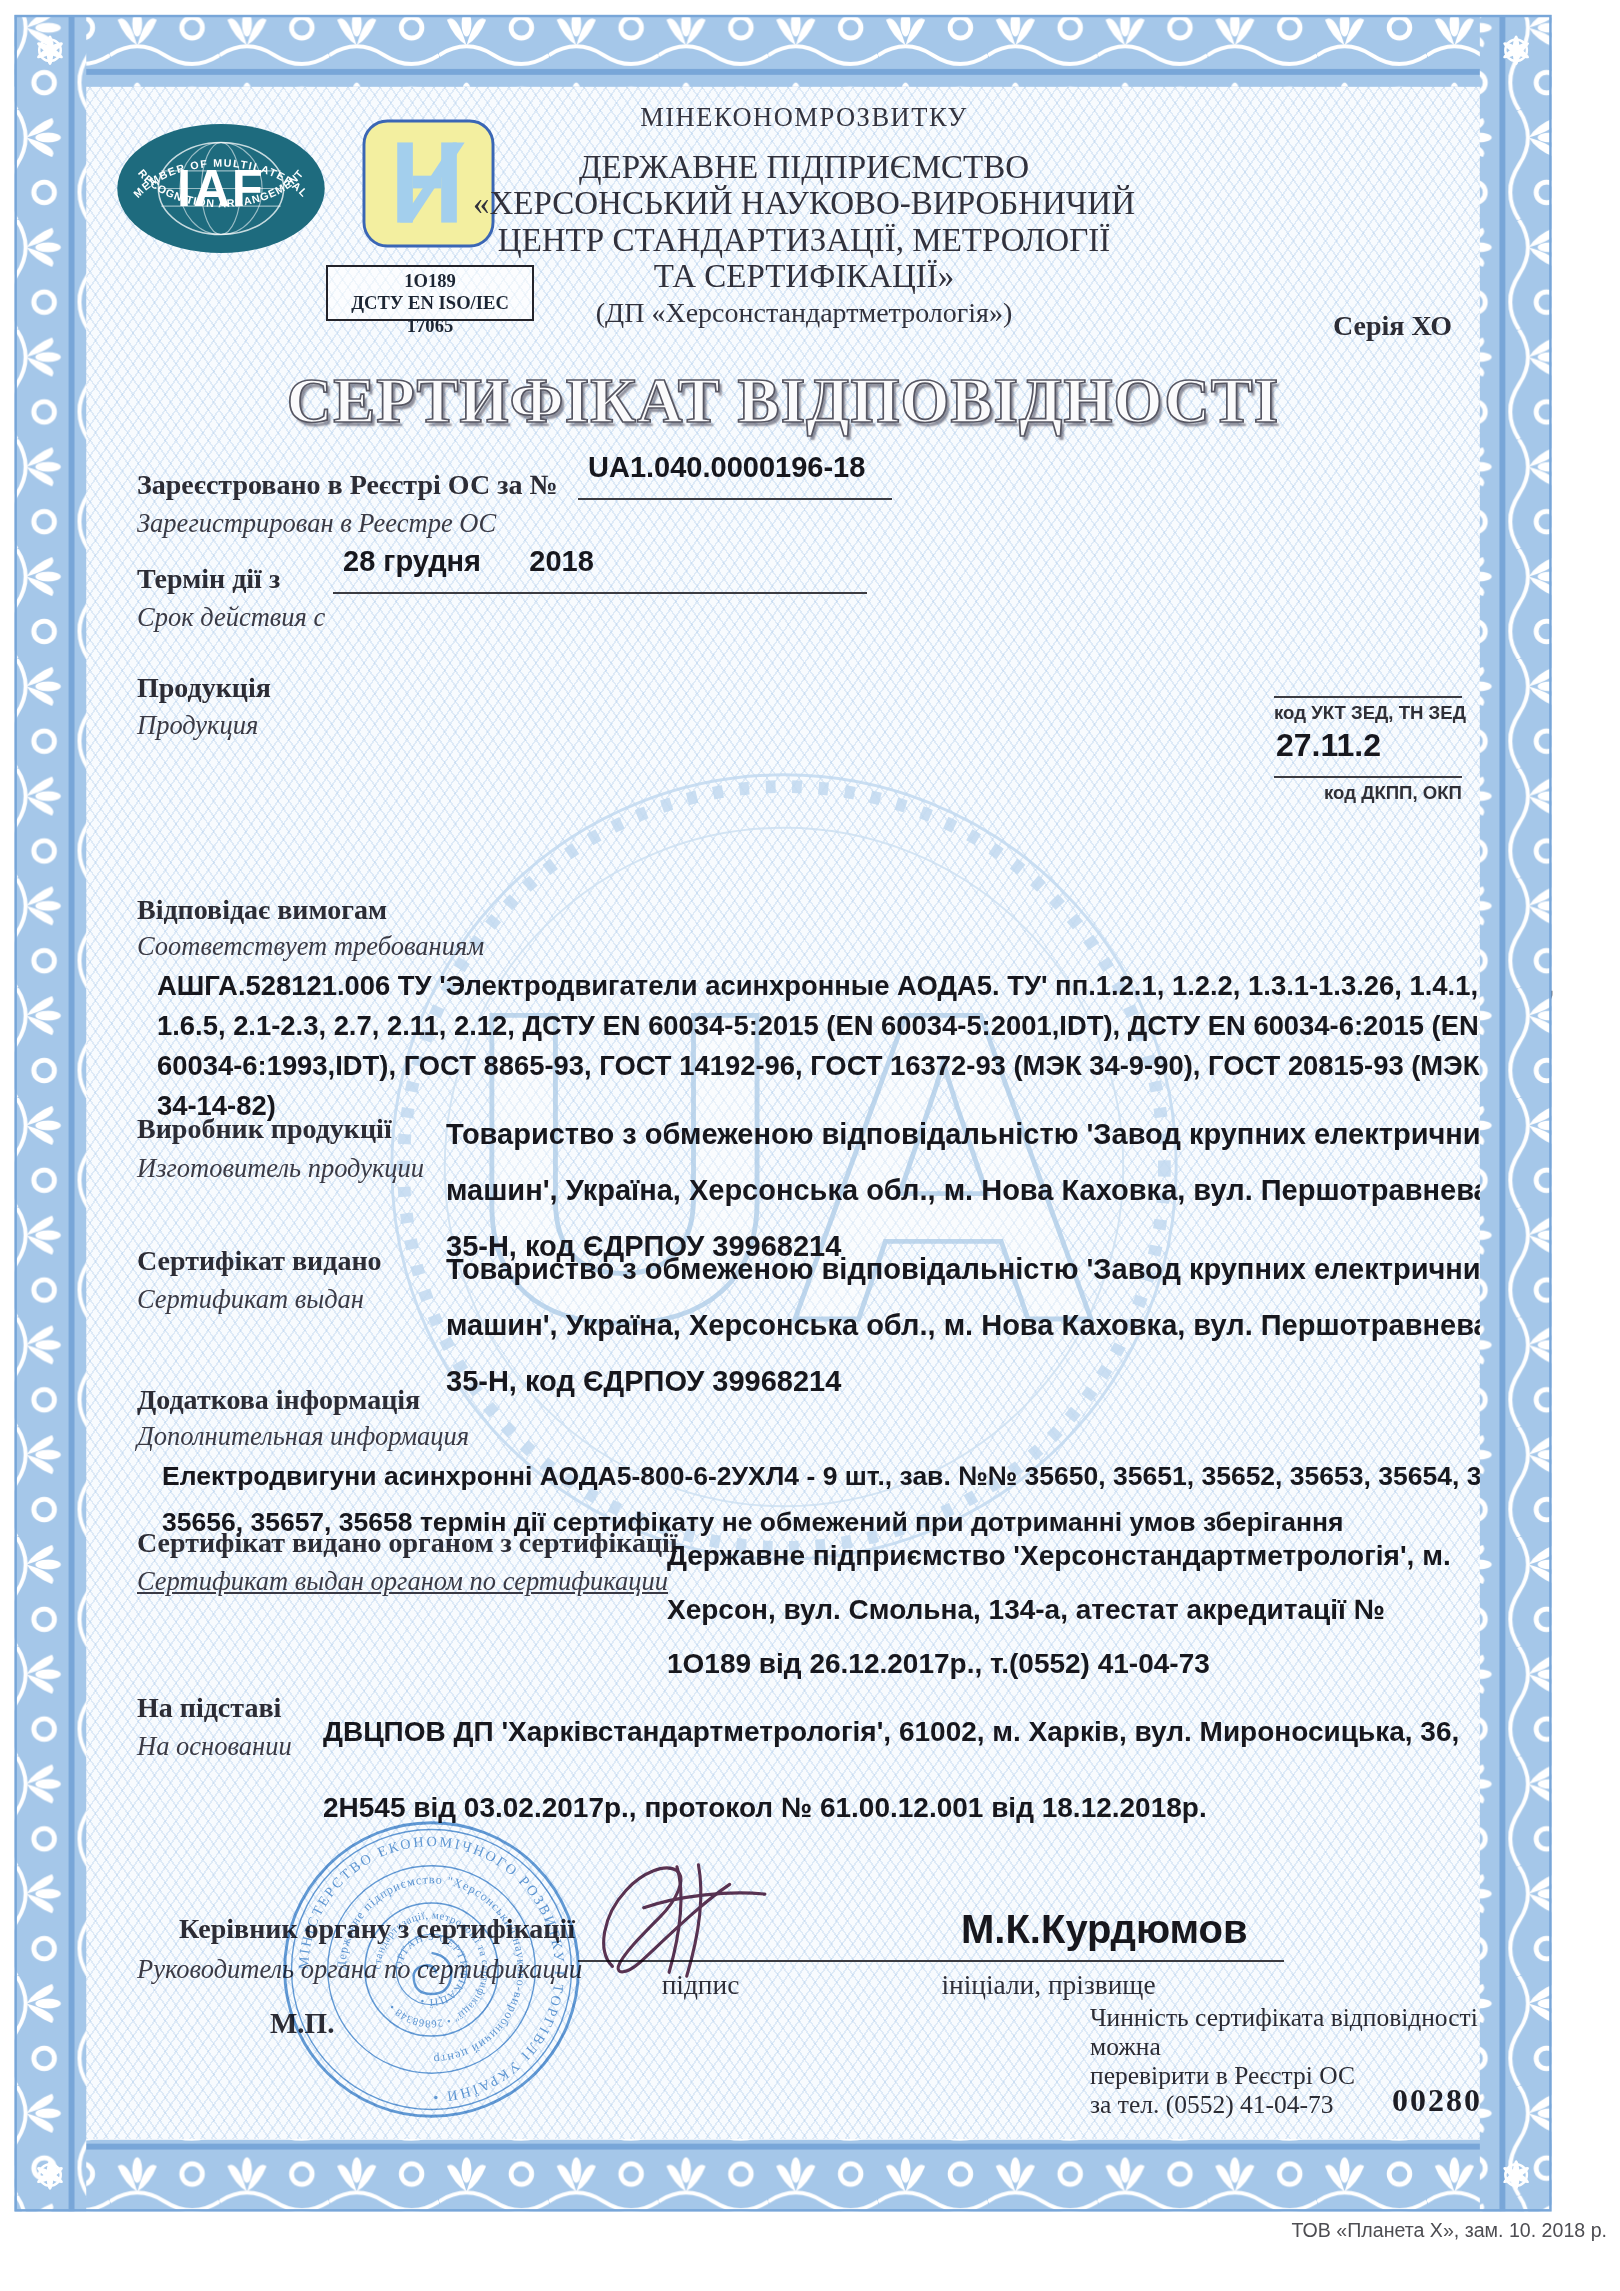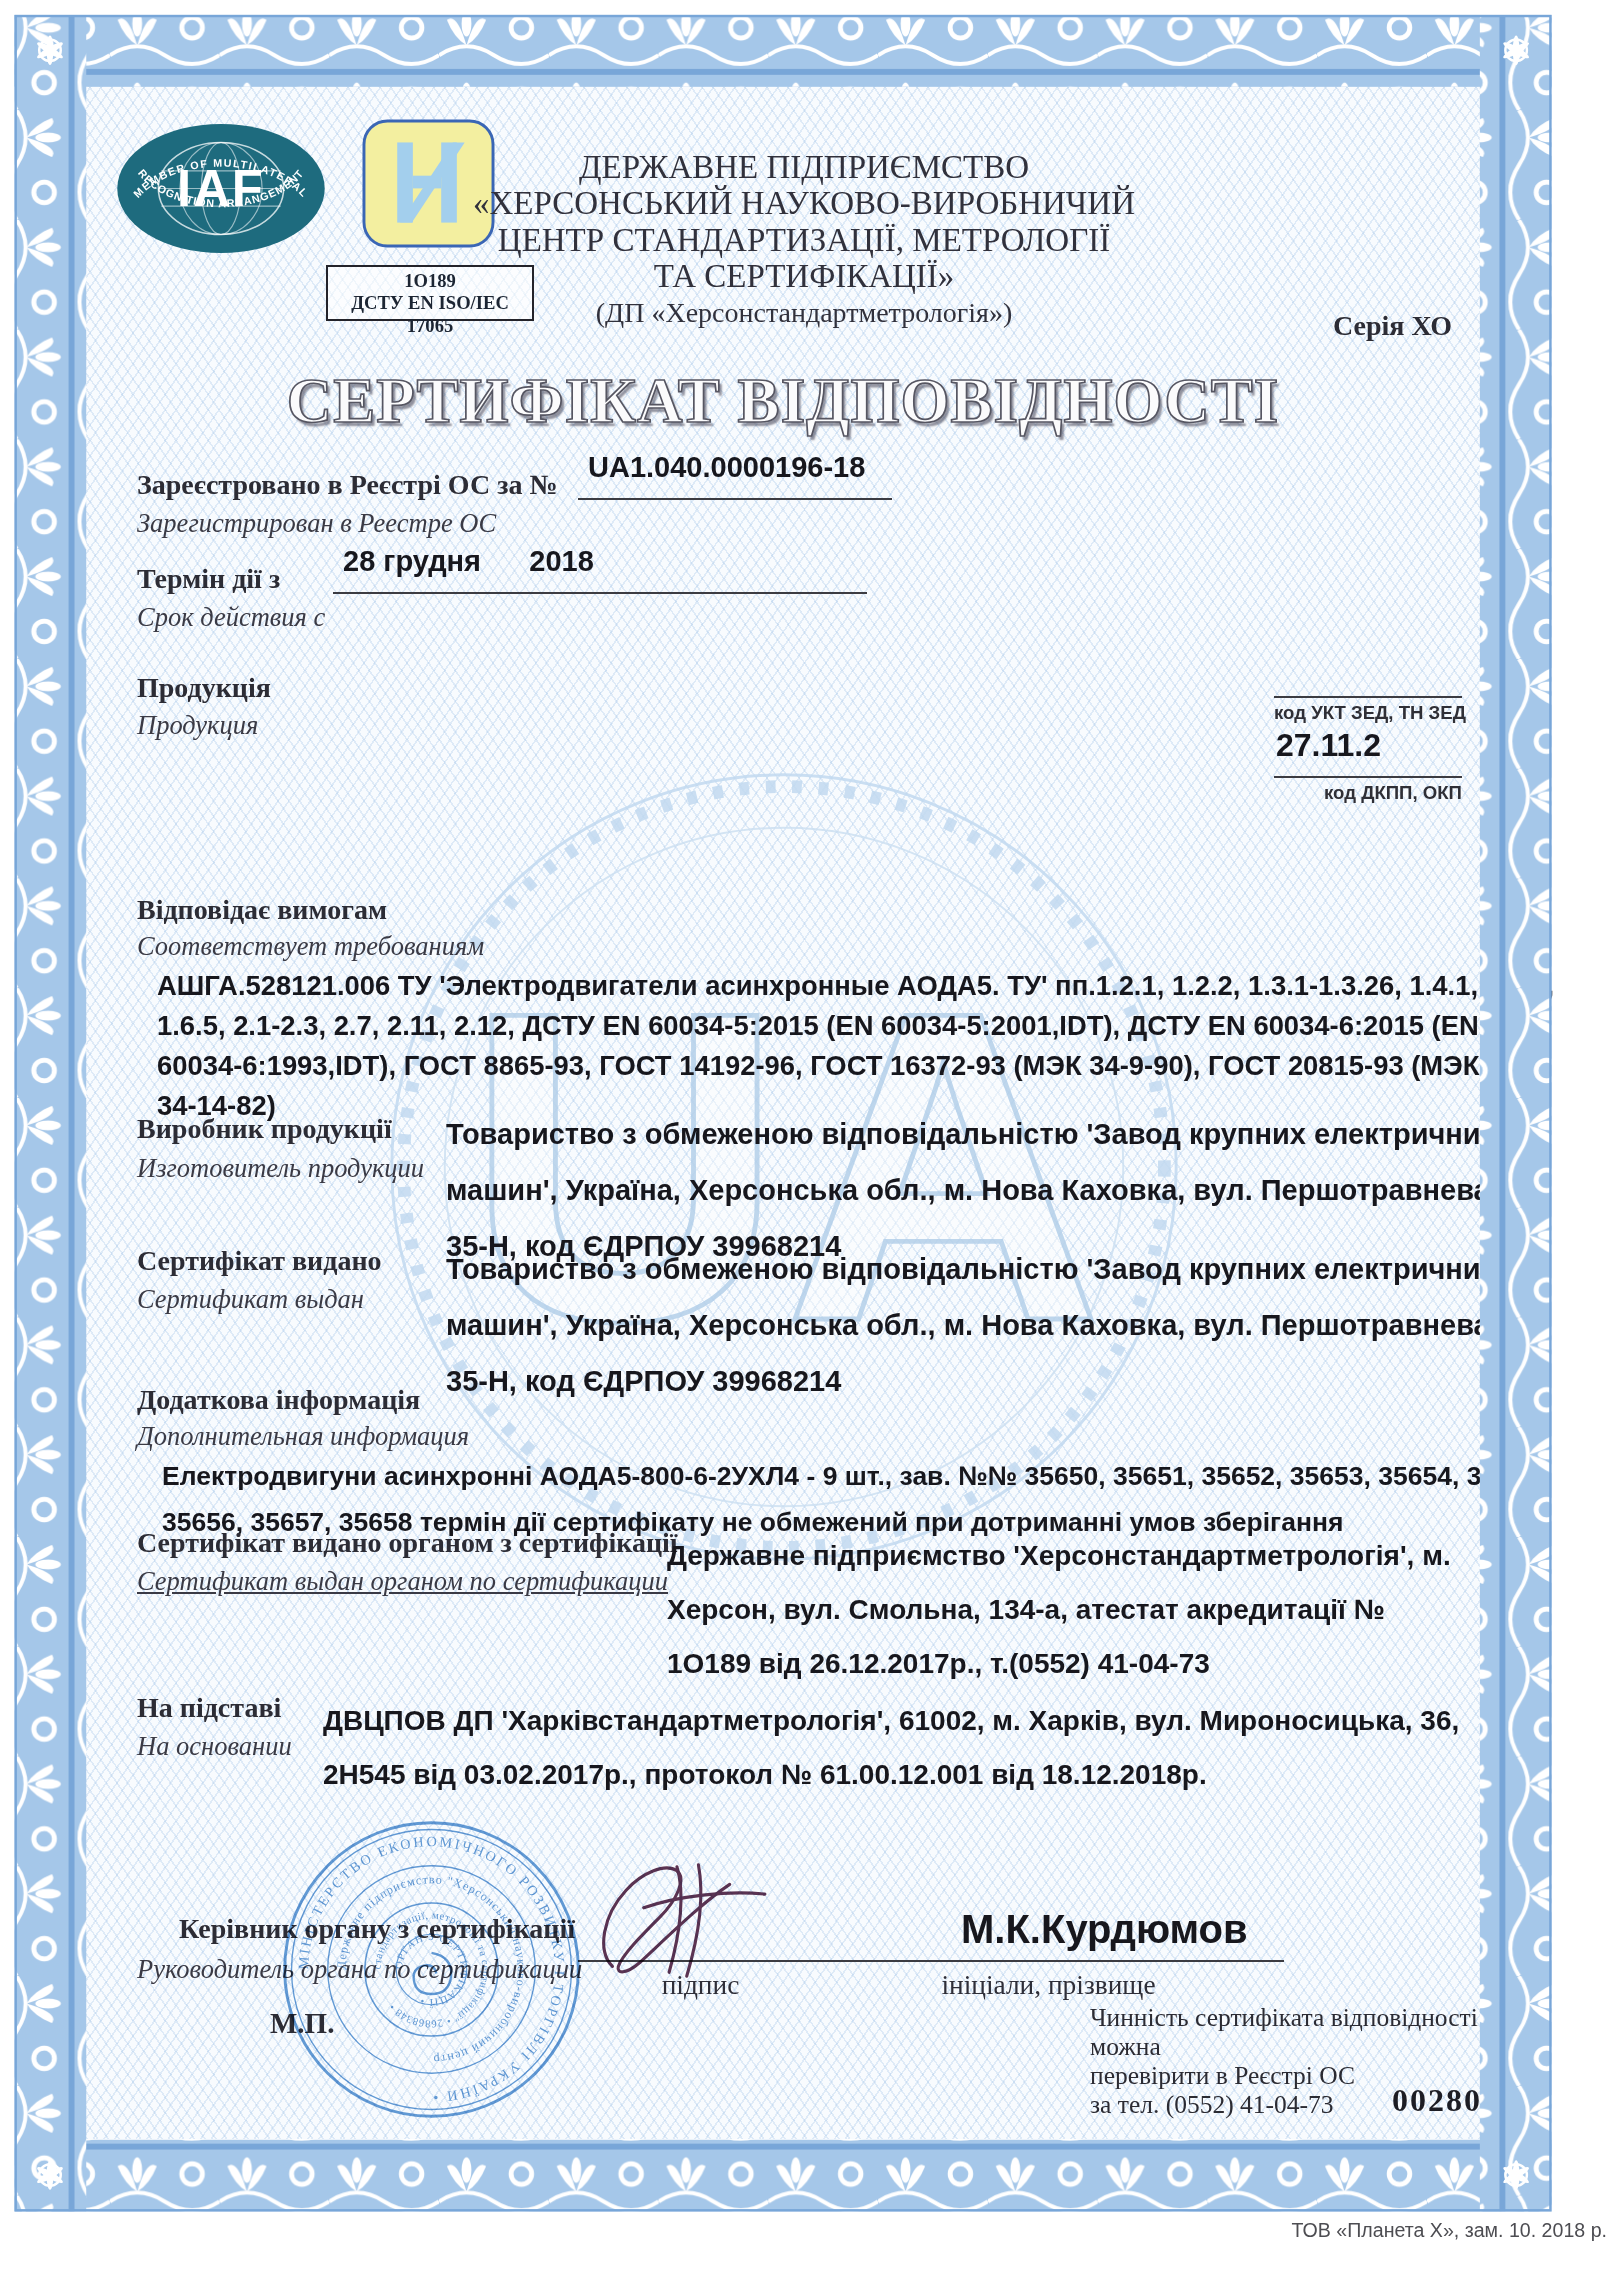--- a/index.html
+++ b/index.html
@@ -116,20 +116,21 @@
       <rect x="53" y="59" width="29" height="13"></rect>
       <polygon points="94,25 106,25 52,107 40,107"></polygon>
     </g>
   </svg>
 
   <div class="abs z2 accbox" style="left:326px;top:265px;width:204px;height:49px;">
     <div>1О189</div>
     <div>ДСТУ EN ISO/ІЕС 17065</div>
   </div>
 
+  <div class="abs z2 minline" style="left:451px;top:102px;width:706px;">МІНЕКОНОМРОЗВИТКУ</div>
   <div class="abs z2 orgline" style="left:451px;top:149px;width:706px;">ДЕРЖАВНЕ ПІДПРИЄМСТВО</div>
   <div class="abs z2 orgline" style="left:451px;top:185px;width:706px;">«ХЕРСОНСЬКИЙ НАУКОВО-ВИРОБНИЧИЙ</div>
   <div class="abs z2 orgline" style="left:451px;top:222px;width:706px;">ЦЕНТР СТАНДАРТИЗАЦІЇ, МЕТРОЛОГІЇ</div>
   <div class="abs z2 orgline" style="left:451px;top:258px;width:706px;">ТА СЕРТИФІКАЦІЇ»</div>
   <div class="abs z2 dpline" style="left:451px;top:297px;width:706px;">(ДП «Херсонстандартметрологія»)</div>
 
   <div class="abs z2 series" style="left:1333px;top:310px;">Серія ХО</div>
 
   <div class="abs z2 doctitle" style="left:86px;top:365px;width:1394px;">СЕРТИФІКАТ ВІДПОВІДНОСТІ</div>
 
@@ -177,21 +178,21 @@
 35656, 35657, 35658 термін дії сертифікату не обмежений при дотриманні умов зберігання</div>
 
   <div class="abs z2 lua" style="left:137px;top:1527px;">Сертифікат видано органом з сертифікації</div>
   <div class="abs z2 lru" style="left:137px;top:1566px;text-decoration:underline;">Сертификат выдан органом по сертификации</div>
   <div class="abs z2 val" style="left:667px;top:1529px;font-size:28px;line-height:54px;">Державне підприємство 'Херсонстандартметрологія', м.
 Херсон, вул. Смольна, 134-а, атестат акредитації №
 1О189 від 26.12.2017р., т.(0552) 41-04-73</div>
 
   <div class="abs z2 lua" style="left:137px;top:1692px;">На підставі</div>
   <div class="abs z2 lru" style="left:137px;top:1731px;">На основании</div>
-  <div class="abs z2 val" style="left:323px;top:1694px;font-size:28px;line-height:54px;">ДВЦПОВ ДП 'Харківстандартметрологія', 61002, м. Харків, вул. Мироносицька, 36,
+  <div class="abs z2 val" style="left:323px;top:1694px;font-size:28px;line-height:76px;">ДВЦПОВ ДП 'Харківстандартметрологія', 61002, м. Харків, вул. Мироносицька, 36,
 2Н545 від 03.02.2017р., протокол № 61.00.12.001 від 18.12.2018р.</div>
 
   <svg class="abs z3" style="left:270px;top:1808px;mix-blend-mode:multiply;opacity:0.88;" width="323" height="323" viewBox="0 0 330 330">
     <g fill="none" stroke="#4f8fd0">
       <circle cx="165" cy="165" r="150" stroke-width="3"></circle>
       <circle cx="165" cy="165" r="143" stroke-width="1.4"></circle>
       <circle cx="165" cy="165" r="106" stroke-width="1.4"></circle>
       <circle cx="165" cy="165" r="68" stroke-width="1.6"></circle>
       <circle cx="165" cy="165" r="36" stroke-width="1.2"></circle>
     </g>

